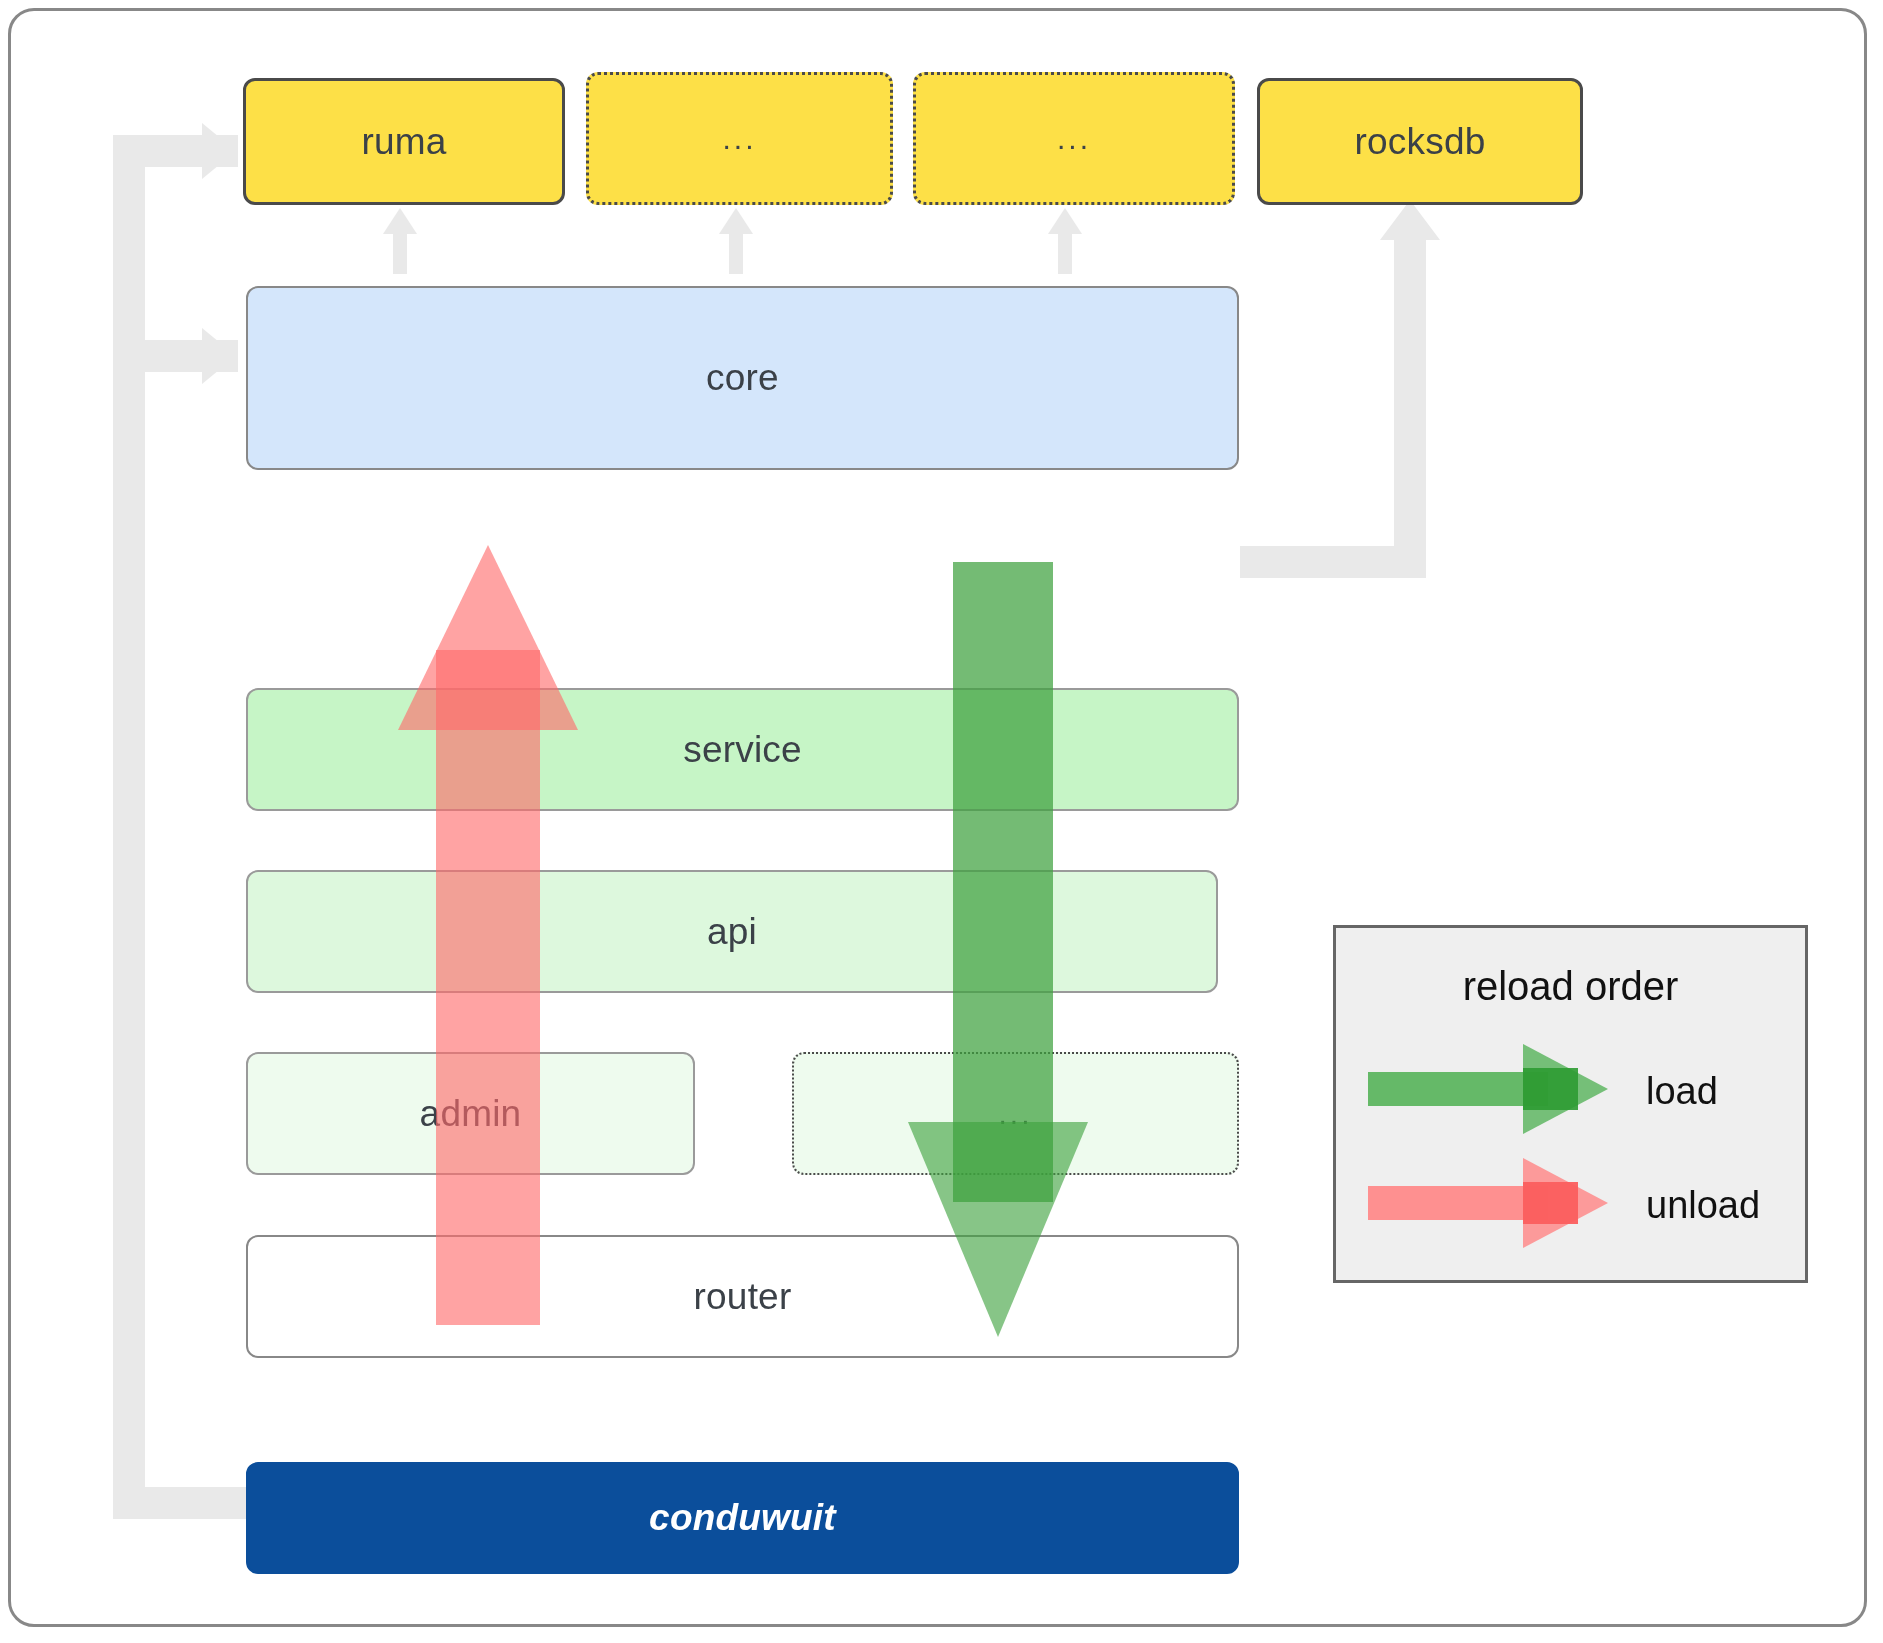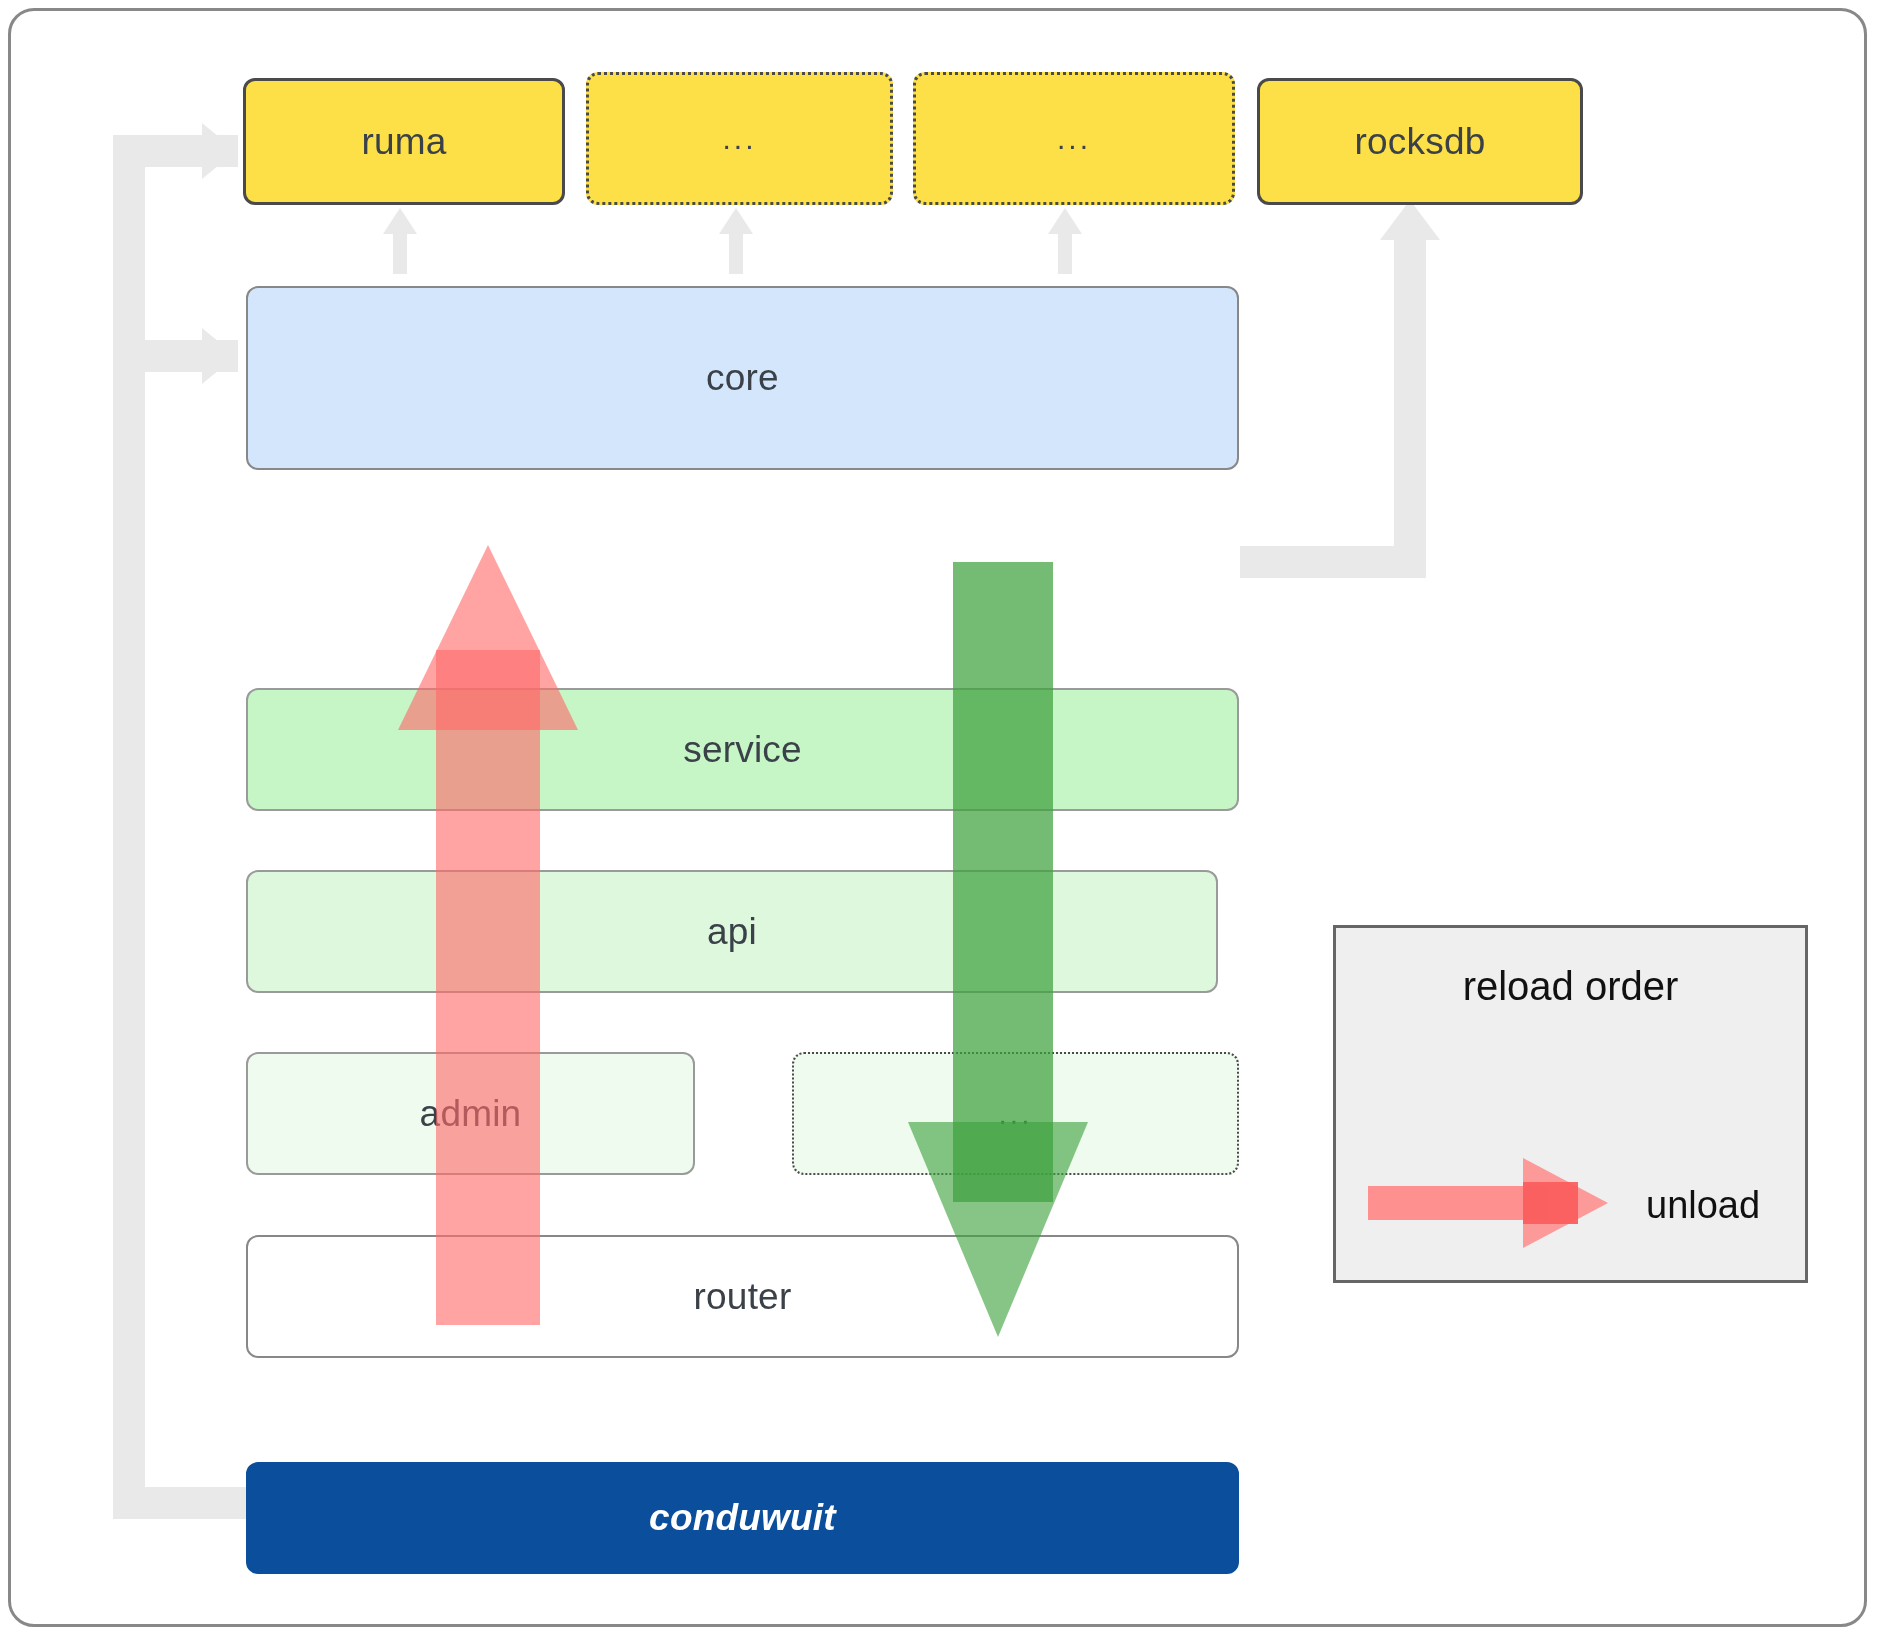--- a/index.html
+++ b/index.html
@@ -175,20 +175,30 @@
   <div class="flow" style="left:898px;top:562px;">
     <svg width="200" height="780" viewBox="0 0 200 780">
       <rect x="55" y="0" width="100" height="640" fill="#3ea13e" fill-opacity="0.72"></rect>
       <polygon points="100,775 10,560 190,560" fill="#3ea13e" fill-opacity="0.62"></polygon>
     </svg>
   </div>
 
   <div class="legend">
     <div class="legend-title">reload order</div>
 
+    <div class="legend-row" style="top:118px;">
+      <div class="legend-arrow">
+        <svg width="250" height="90" viewBox="0 0 250 90">
+          <rect x="0" y="28" width="180" height="34" fill="#4caf50" fill-opacity="0.85"></rect>
+          <polygon points="240,45 155,0 155,90" fill="#4caf50" fill-opacity="0.75"></polygon>
+          <rect x="155" y="24" width="55" height="42" fill="#2e9b32" fill-opacity="0.9"></rect>
+        </svg>
+      </div>
+      <span class="legend-label">load</span>
+    </div>
 
     <div class="legend-row" style="top:232px;">
       <div class="legend-arrow">
         <svg width="250" height="90" viewBox="0 0 250 90">
           <rect x="0" y="28" width="180" height="34" fill="#ff8585" fill-opacity="0.9"></rect>
           <polygon points="240,45 155,0 155,90" fill="#ff8585" fill-opacity="0.8"></polygon>
           <rect x="155" y="24" width="55" height="42" fill="#fb5e5e" fill-opacity="0.95"></rect>
         </svg>
       </div>
       <span class="legend-label">unload</span>

